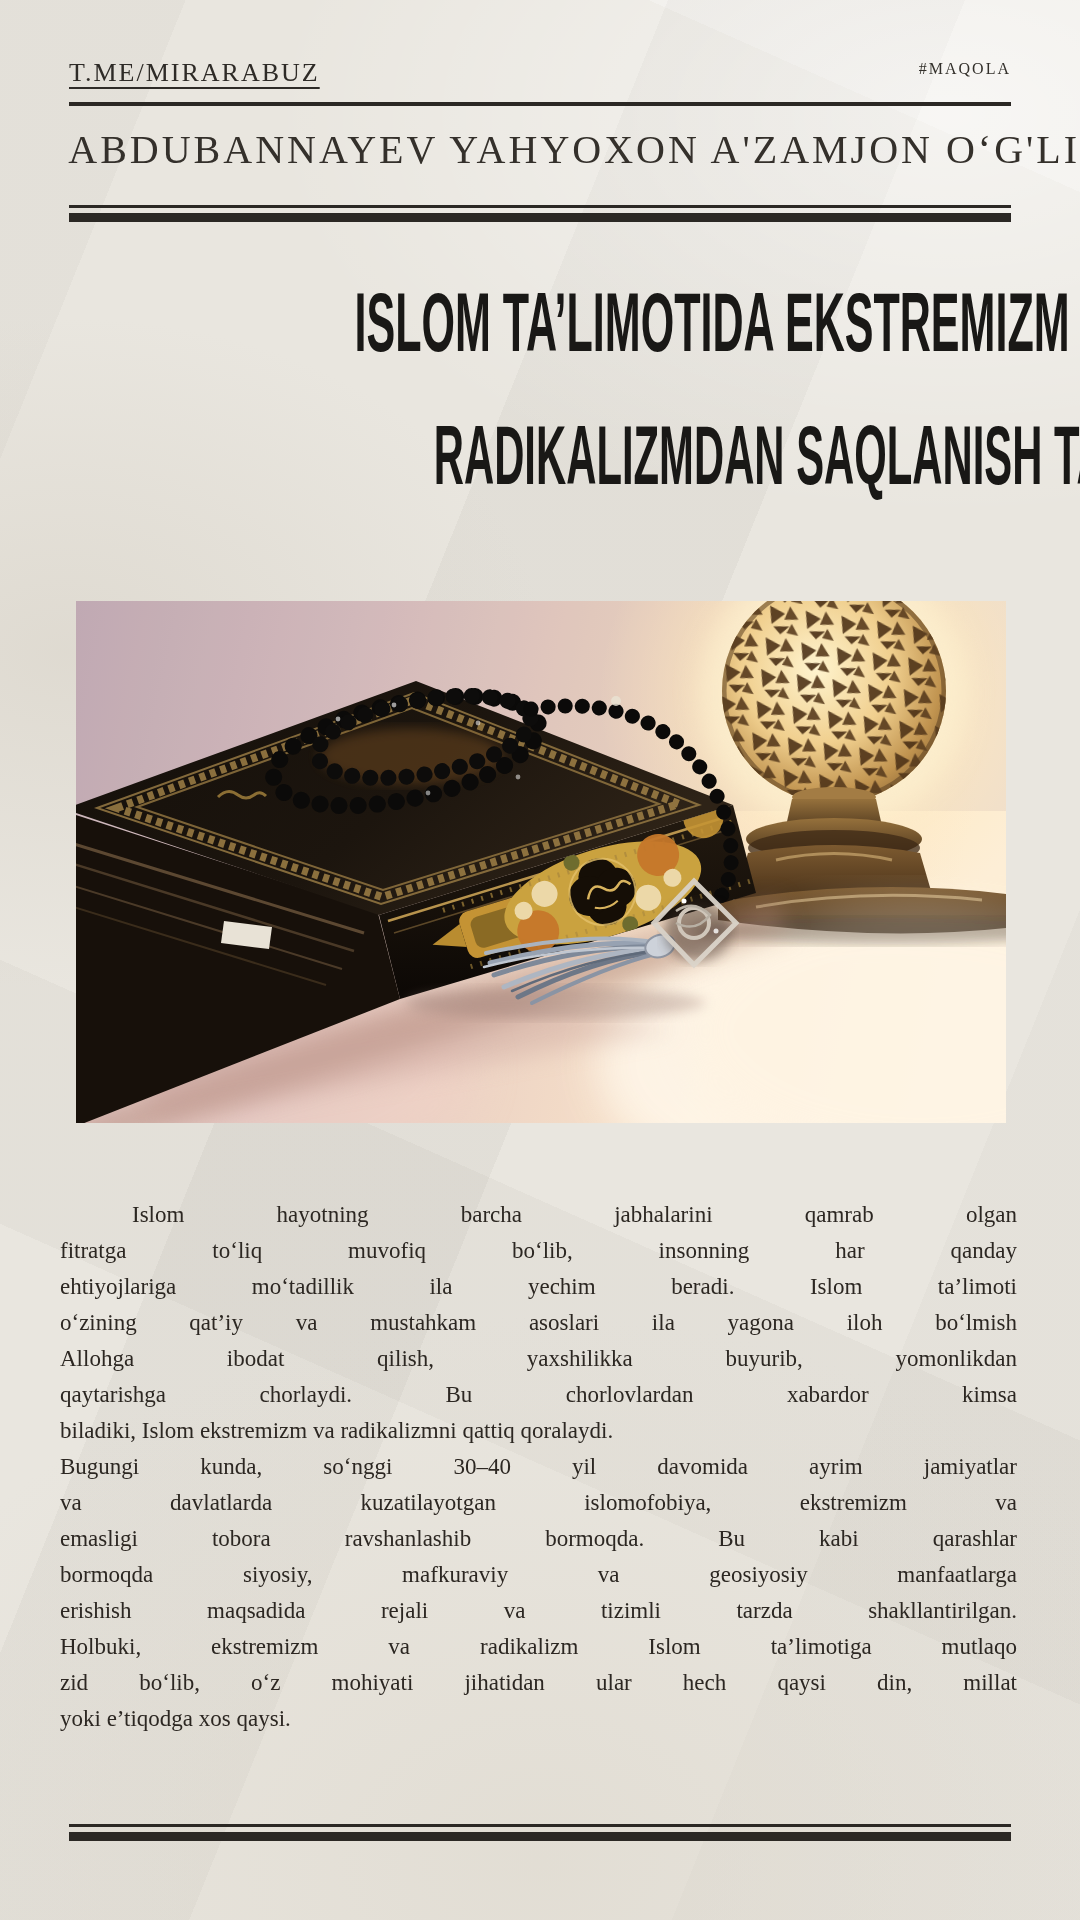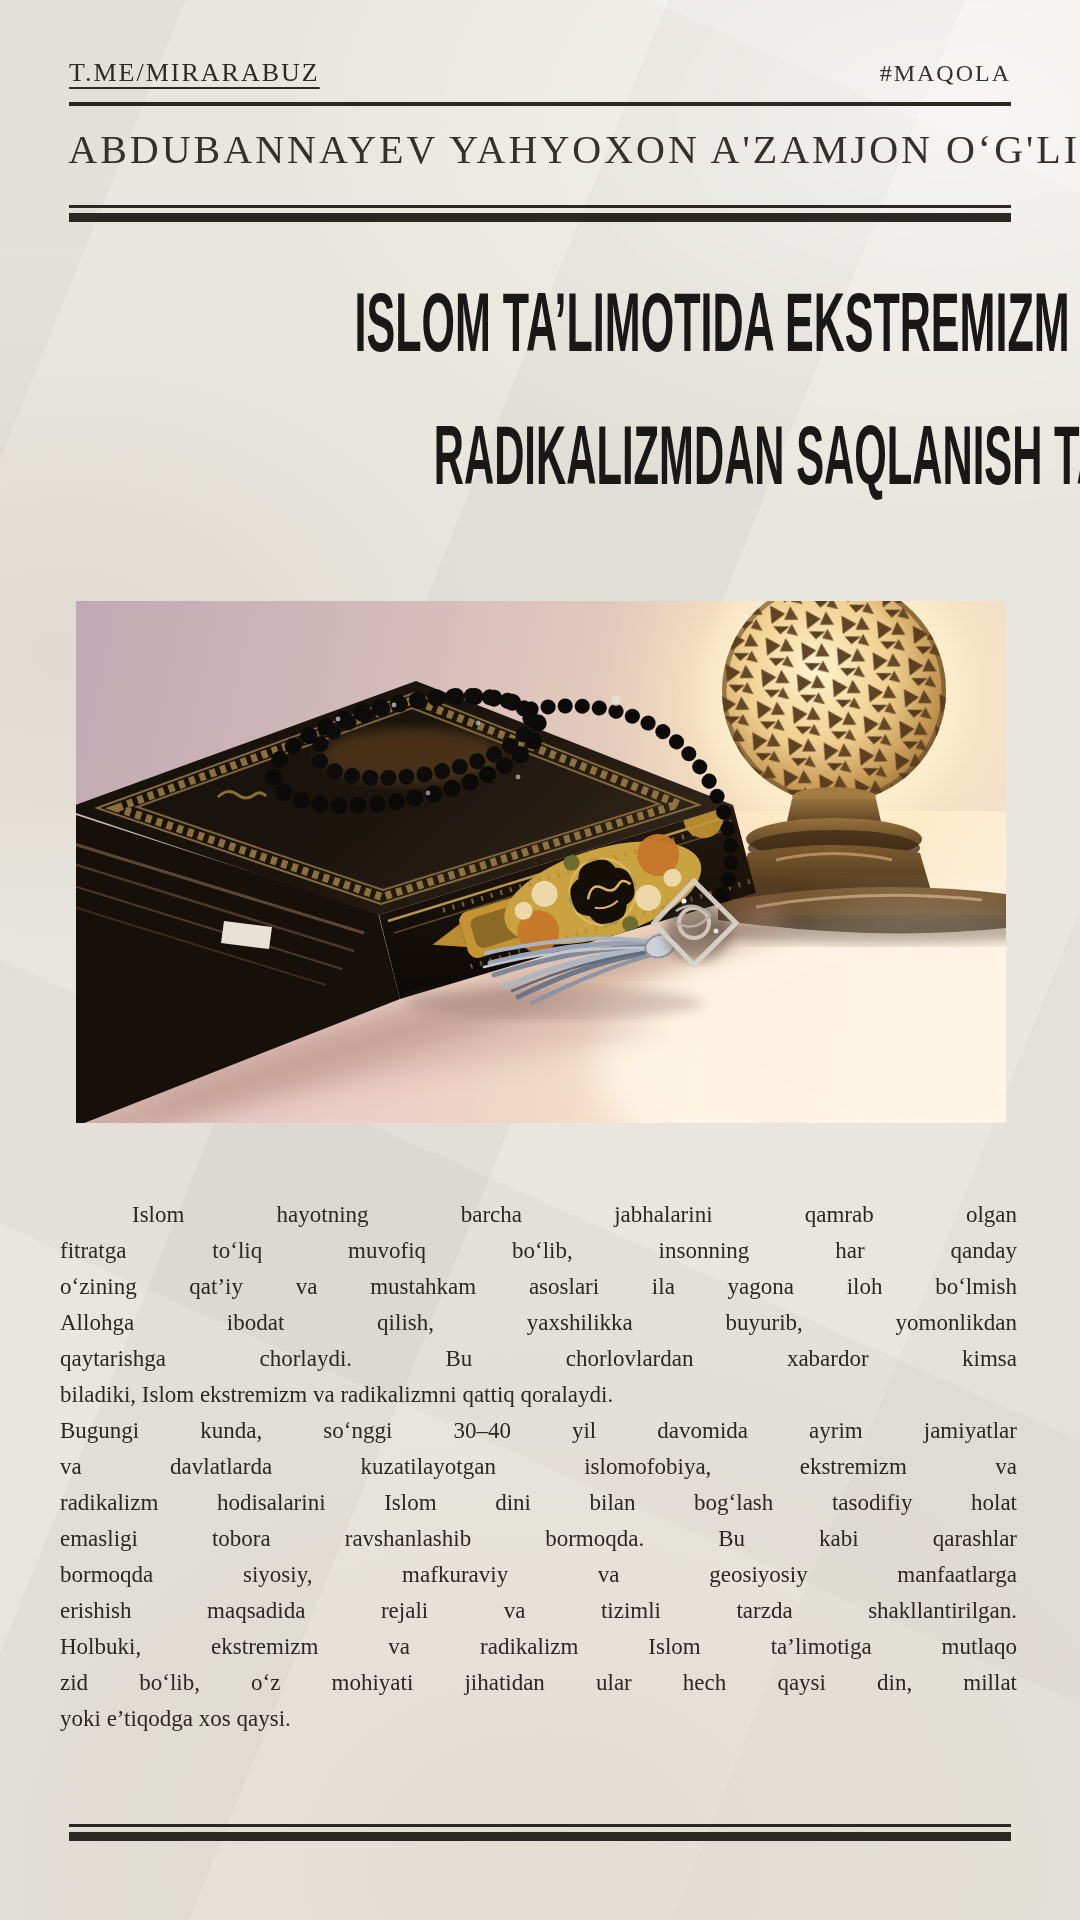--- a/index.html
+++ b/index.html
@@ -17,21 +17,21 @@
     color:#2b2824;
   }
   .channel{
     position:absolute;left:69px;top:58px;
     font-size:26px;letter-spacing:2px;color:#2e2b27;
     text-decoration:underline;text-decoration-thickness:2px;text-underline-offset:6px;
     white-space:nowrap;
   }
   .hashtag{
     position:absolute;right:69px;top:60px;
-    font-size:24px;letter-spacing:2px;color:#33302b;white-space:nowrap;
+    font-size:16px;letter-spacing:2px;color:#33302b;white-space:nowrap;
   }
   .rule-top{position:absolute;left:69px;right:69px;top:102px;height:4px;background:#2b2824;}
   .author{
     position:absolute;left:0;right:0;top:126px;text-align:right;
     font-size:40px;letter-spacing:3px;color:#34302b;white-space:nowrap;
   }
   .drule{position:absolute;left:69px;right:69px;}
   .drule .thin{height:3px;background:#2b2824;}
   .drule .thick{height:9px;background:#2b2824;margin-top:5px;}
   .drule-top{top:205px;}
@@ -254,27 +254,27 @@
         </g>
       </g>
 
       <ellipse cx="845" cy="430" rx="240" ry="130" fill="#fff3df" opacity=".35" filter="url(#b20)"></ellipse>
     </svg>
   </div>
 
   <div class="body">
     <div class="bline indent">Islom hayotning barcha jabhalarini qamrab olgan</div>
     <div class="bline">fitratga to‘liq muvofiq bo‘lib, insonning har qanday</div>
+    <div class="bline">ehtiyojlariga mo‘tadillik ila yechim beradi. Islom ta’limoti</div>
     <div class="bline">o‘zining qat’iy va mustahkam asoslari ila yagona iloh bo‘lmish</div>
     <div class="bline">Allohga ibodat qilish, yaxshilikka buyurib, yomonlikdan</div>
     <div class="bline">qaytarishga chorlaydi. Bu chorlovlardan xabardor kimsa</div>
     <div class="bline end">biladiki, Islom ekstremizm va radikalizmni qattiq qoralaydi.</div>
     <div class="bline">Bugungi kunda, so‘nggi 30–40 yil davomida ayrim jamiyatlar</div>
     <div class="bline">va davlatlarda kuzatilayotgan islomofobiya, ekstremizm va</div>
-    <div class="bline">radikalizm hodisalarini Islom dini bilan bog‘lash tasodifiy holat</div>
     <div class="bline">emasligi tobora ravshanlashib bormoqda. Bu kabi qarashlar</div>
     <div class="bline">bormoqda siyosiy, mafkuraviy va geosiyosiy manfaatlarga</div>
     <div class="bline">erishish maqsadida rejali va tizimli tarzda shakllantirilgan.</div>
     <div class="bline">Holbuki, ekstremizm va radikalizm Islom ta’limotiga mutlaqo</div>
     <div class="bline">zid bo‘lib, o‘z mohiyati jihatidan ular hech qaysi din, millat</div>
     <div class="bline end">yoki e’tiqodga xos qaysi.</div>
   </div>
 
   <div class="drule drule-bottom">
     <div class="thin"></div>

